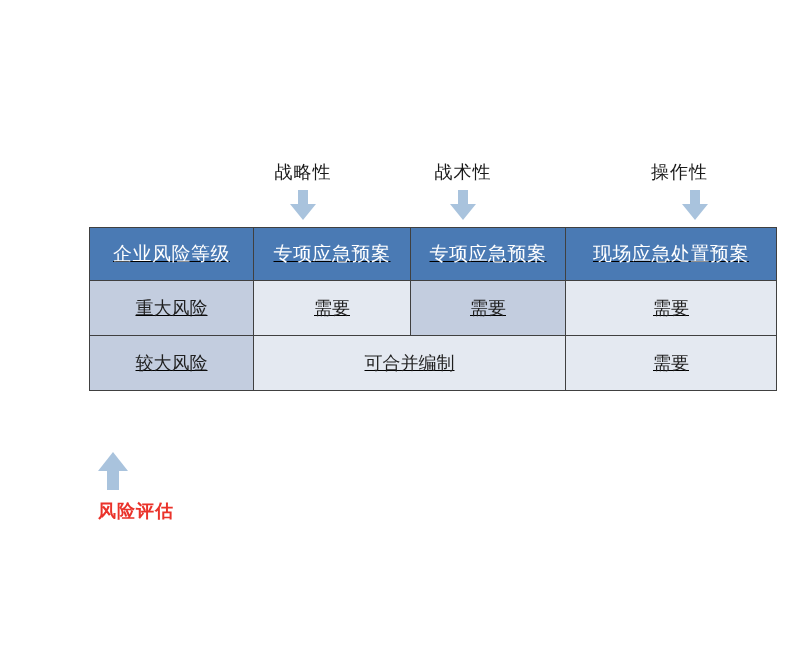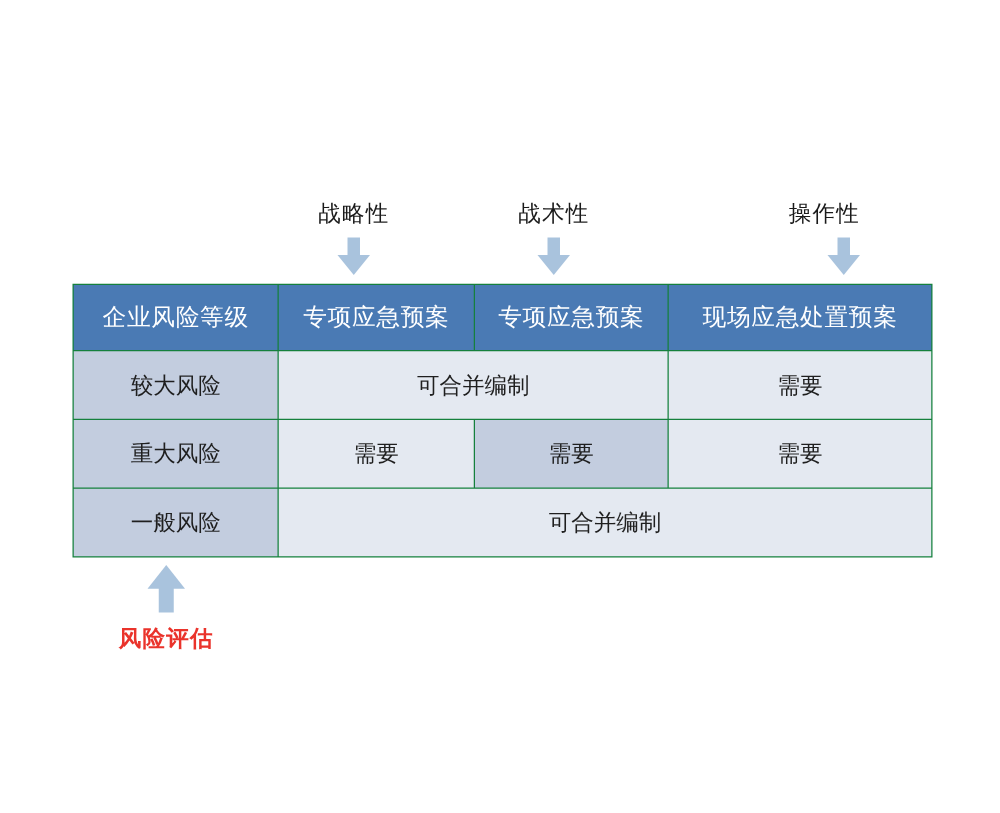--- a/index.html
+++ b/index.html
@@ -12,20 +12,21 @@
     background: #ffffff;
     font-family: "DejaVu Sans", "Liberation Sans", sans-serif;
     overflow: hidden;
   }
 
   #canvas {
     position: relative;
     width: 712px;
     height: 650px;
     background: #ffffff;
+    margin-left: 20px;
   }
 
   
   .annot {
     position: absolute;
     display: flex;
     flex-direction: column;
     align-items: center;
     width: 120px;
   }
@@ -58,27 +59,28 @@
     width: 0;
     height: 0;
     border-left: 13px solid transparent;
     border-right: 13px solid transparent;
     border-top: 16px solid #a9c3dd;
   }
 
   
   #matrix-table {
     position: absolute;
-    left: 58px;
+    left: 69px;
     top: 227px;
     width: 685px;
     border-collapse: separate;
     border-spacing: 1px;
-    background: #15803d;
+    background: #404040;
     table-layout: fixed;
+    text-decoration: underline;
   }
   #matrix-table th,
   #matrix-table td {
     padding: 0;
     margin: 0;
     text-align: center;
     vertical-align: middle;
     font-family: "DejaVu Sans", "Liberation Sans", sans-serif;
     font-weight: normal;
   }
@@ -108,21 +110,21 @@
   }
 
   
   #bottom-annot {
     position: absolute;
     left: 78px;
     top: 452px;
     width: 110px;
     display: flex;
     flex-direction: column;
-    align-items: center;
+    align-items: flex-start;
   }
   .arrow-up {
     width: 30px;
     height: 37px;
     position: relative;
   }
   .arrow-up .head {
     position: absolute;
     left: 0;
     top: 0;
@@ -189,33 +191,29 @@
     <thead>
       <tr>
         <th>企业风险等级</th>
         <th>专项应急预案</th>
         <th>专项应急预案</th>
         <th>现场应急处置预案</th>
       </tr>
     </thead>
     <tbody>
       <tr>
-        <td class="rowhead">较大风险</td>
-        <td class="cell" colspan="2">可合并编制</td>
-        <td class="cell">需要</td>
-      </tr>
-      <tr>
         <td class="rowhead">重大风险</td>
         <td class="cell">需要</td>
         <td class="cell-hi">需要</td>
         <td class="cell">需要</td>
       </tr>
       <tr>
-        <td class="rowhead">一般风险</td>
-        <td class="cell" colspan="3">可合并编制</td>
+        <td class="rowhead">较大风险</td>
+        <td class="cell" colspan="2">可合并编制</td>
+        <td class="cell">需要</td>
       </tr>
     </tbody>
   </table>
 
   <div id="bottom-annot">
     <div class="arrow-up">
       <div class="head"></div>
         <div class="shaft"></div>
     </div>
     <div id="risk-assess-label">风险评估</div>

